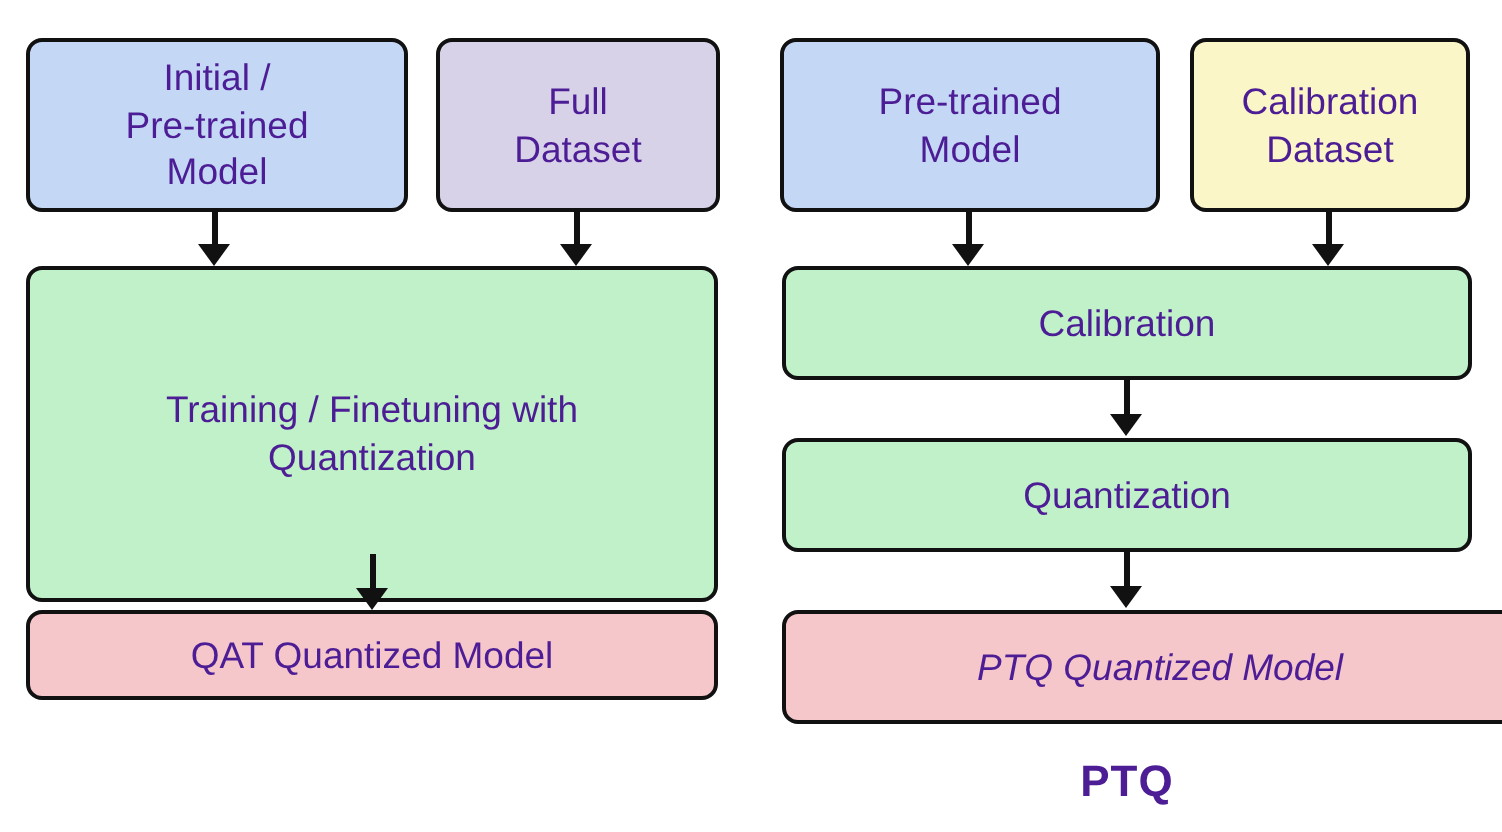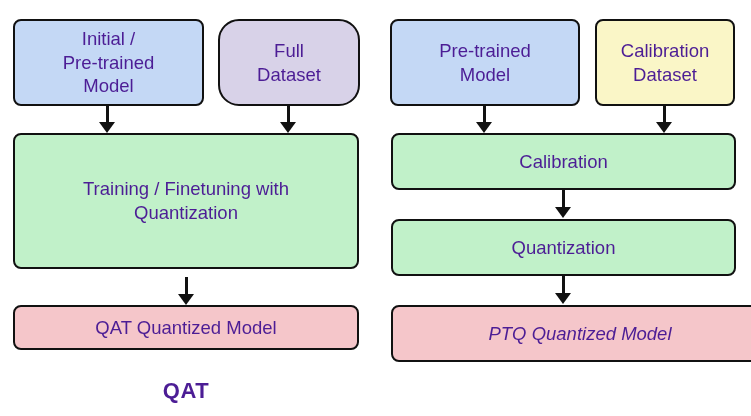--- a/index.html
+++ b/index.html
@@ -21,21 +21,21 @@
     align-items: center;
     justify-content: center;
     text-align: center;
     font-size: 18.5px;
     line-height: 1.28;
     white-space: pre-line;
   }
   
   .qat-model    { left: 13px;  top: 19px;  width: 191px; height: 87px; }
   .qat-dataset  { left: 218px; top: 19px;  width: 142px; height: 87px; }
-  .qat-process  { left: 13px;  top: 133px; width: 346px; height: 136px; }
+  .qat-process  { left: 13px;  top: 133px; width: 346px; height: 168px; }
   .qat-output   { left: 13px;  top: 305px; width: 346px; height: 45px; }
   
   .ptq-model    { left: 390px; top: 19px;  width: 190px; height: 87px; }
   .ptq-dataset  { left: 595px; top: 19px;  width: 140px; height: 87px; }
   .ptq-calib    { left: 391px; top: 133px; width: 345px; height: 57px; }
   .ptq-quant    { left: 391px; top: 219px; width: 345px; height: 57px; }
   .ptq-output   { left: 391px; top: 305px; width: 378px; height: 57px; font-style: italic; }
   
   .col-title {
     position: absolute;
@@ -73,42 +73,42 @@
 </style>
 </head>
 <body>
 
 <div class="canvas">
 
   <div class="box qat-model" style="background-color: rgb(196, 216, 245);">Initial /
 Pre-trained
 Model</div>
 
-  <div class="box qat-dataset" style="background-color: rgb(216, 210, 232); border-radius: 21px;">Full
+  <div class="box qat-dataset" style="background-color: rgb(216, 210, 232);">Full
 Dataset</div>
 
   <div class="box qat-process" style="background-color: rgb(193, 241, 201);">Training / Finetuning with
 Quantization</div>
 
   <div class="box qat-output" style="background-color: rgb(245, 198, 202);">QAT Quantized Model</div>
 
-  <div class="col-title qat-title">QAT</div>
 
   <div class="box ptq-model" style="background-color: rgb(196, 216, 245);">Pre-trained
 Model</div>
 
   <div class="box ptq-dataset" style="background-color: rgb(250, 246, 199);">Calibration
 Dataset</div>
 
   <div class="box ptq-calib" style="background-color: rgb(193, 241, 201);">Calibration</div>
 
   <div class="box ptq-quant" style="background-color: rgb(193, 241, 201);">Quantization</div>
 
   <div class="box ptq-output" style="background-color: rgb(245, 198, 202);">PTQ Quantized Model</div>
 
+  <div class="col-title ptq-title">PTQ</div>
 
   <div class="arrow a1">
     <div class="stem"></div>
     <div class="head"></div>
   </div>
   <div class="arrow a2">
     <div class="stem"></div>
     <div class="head"></div>
   </div>
   <div class="arrow a3">

